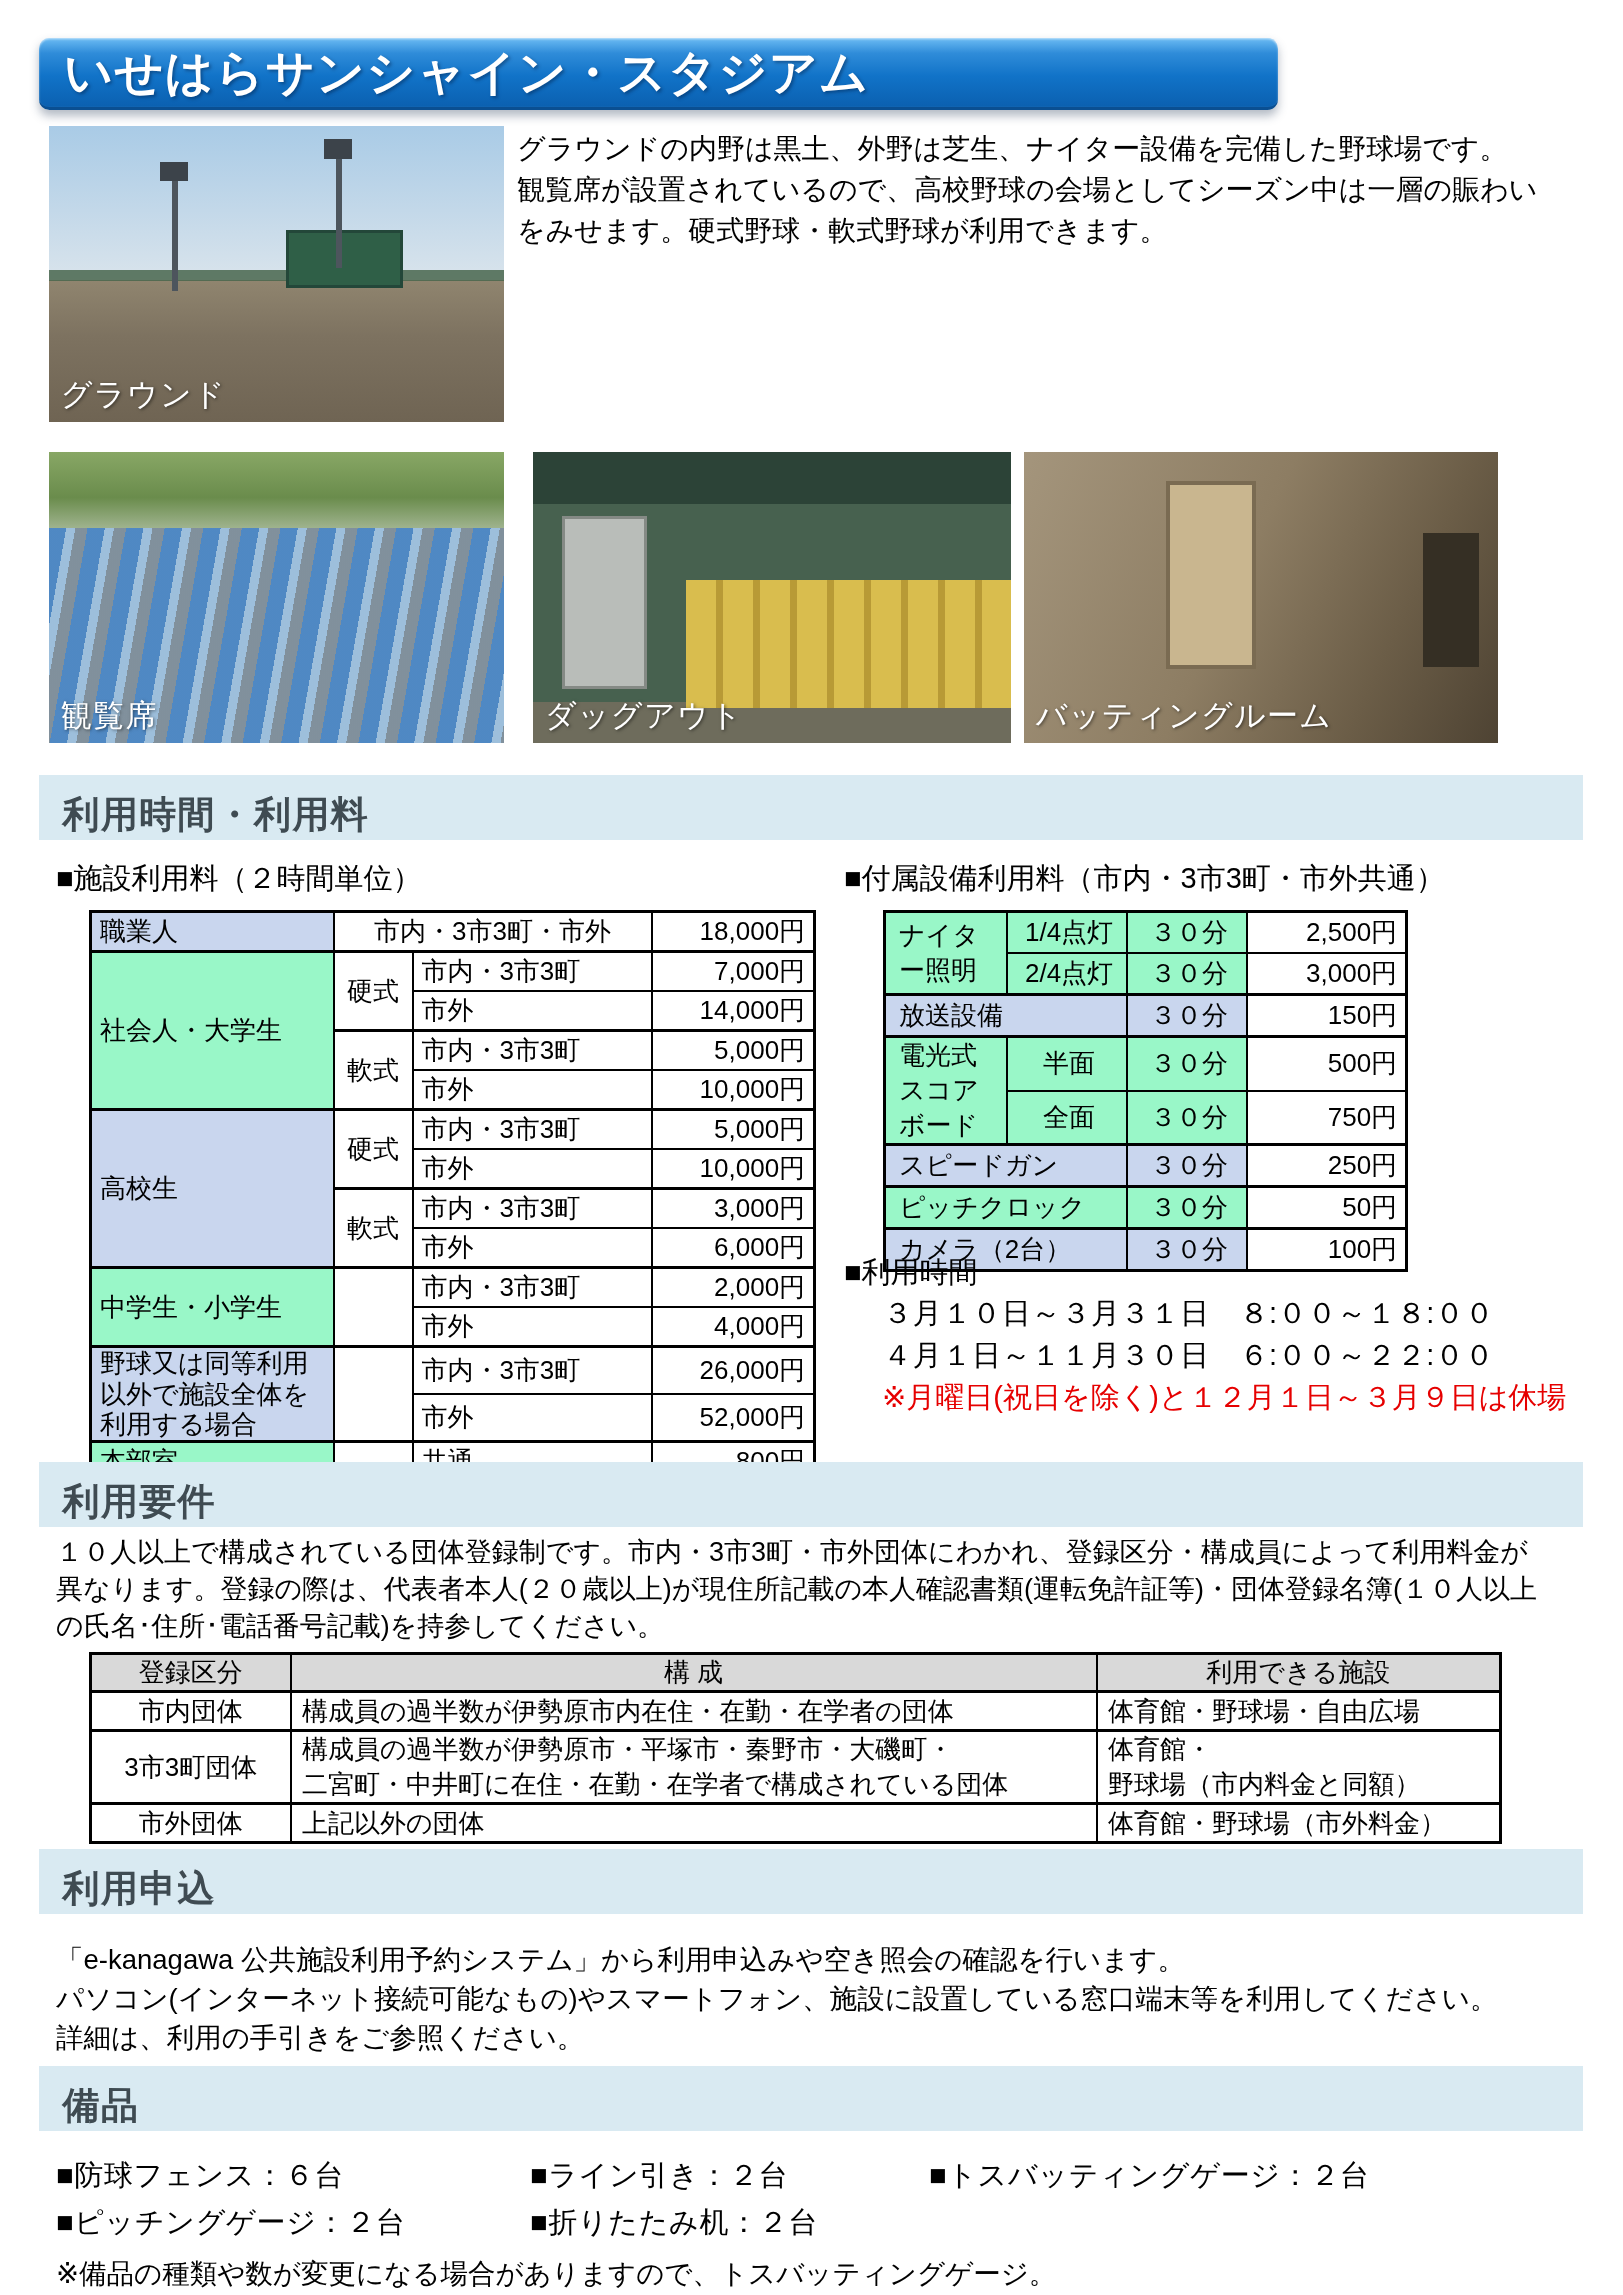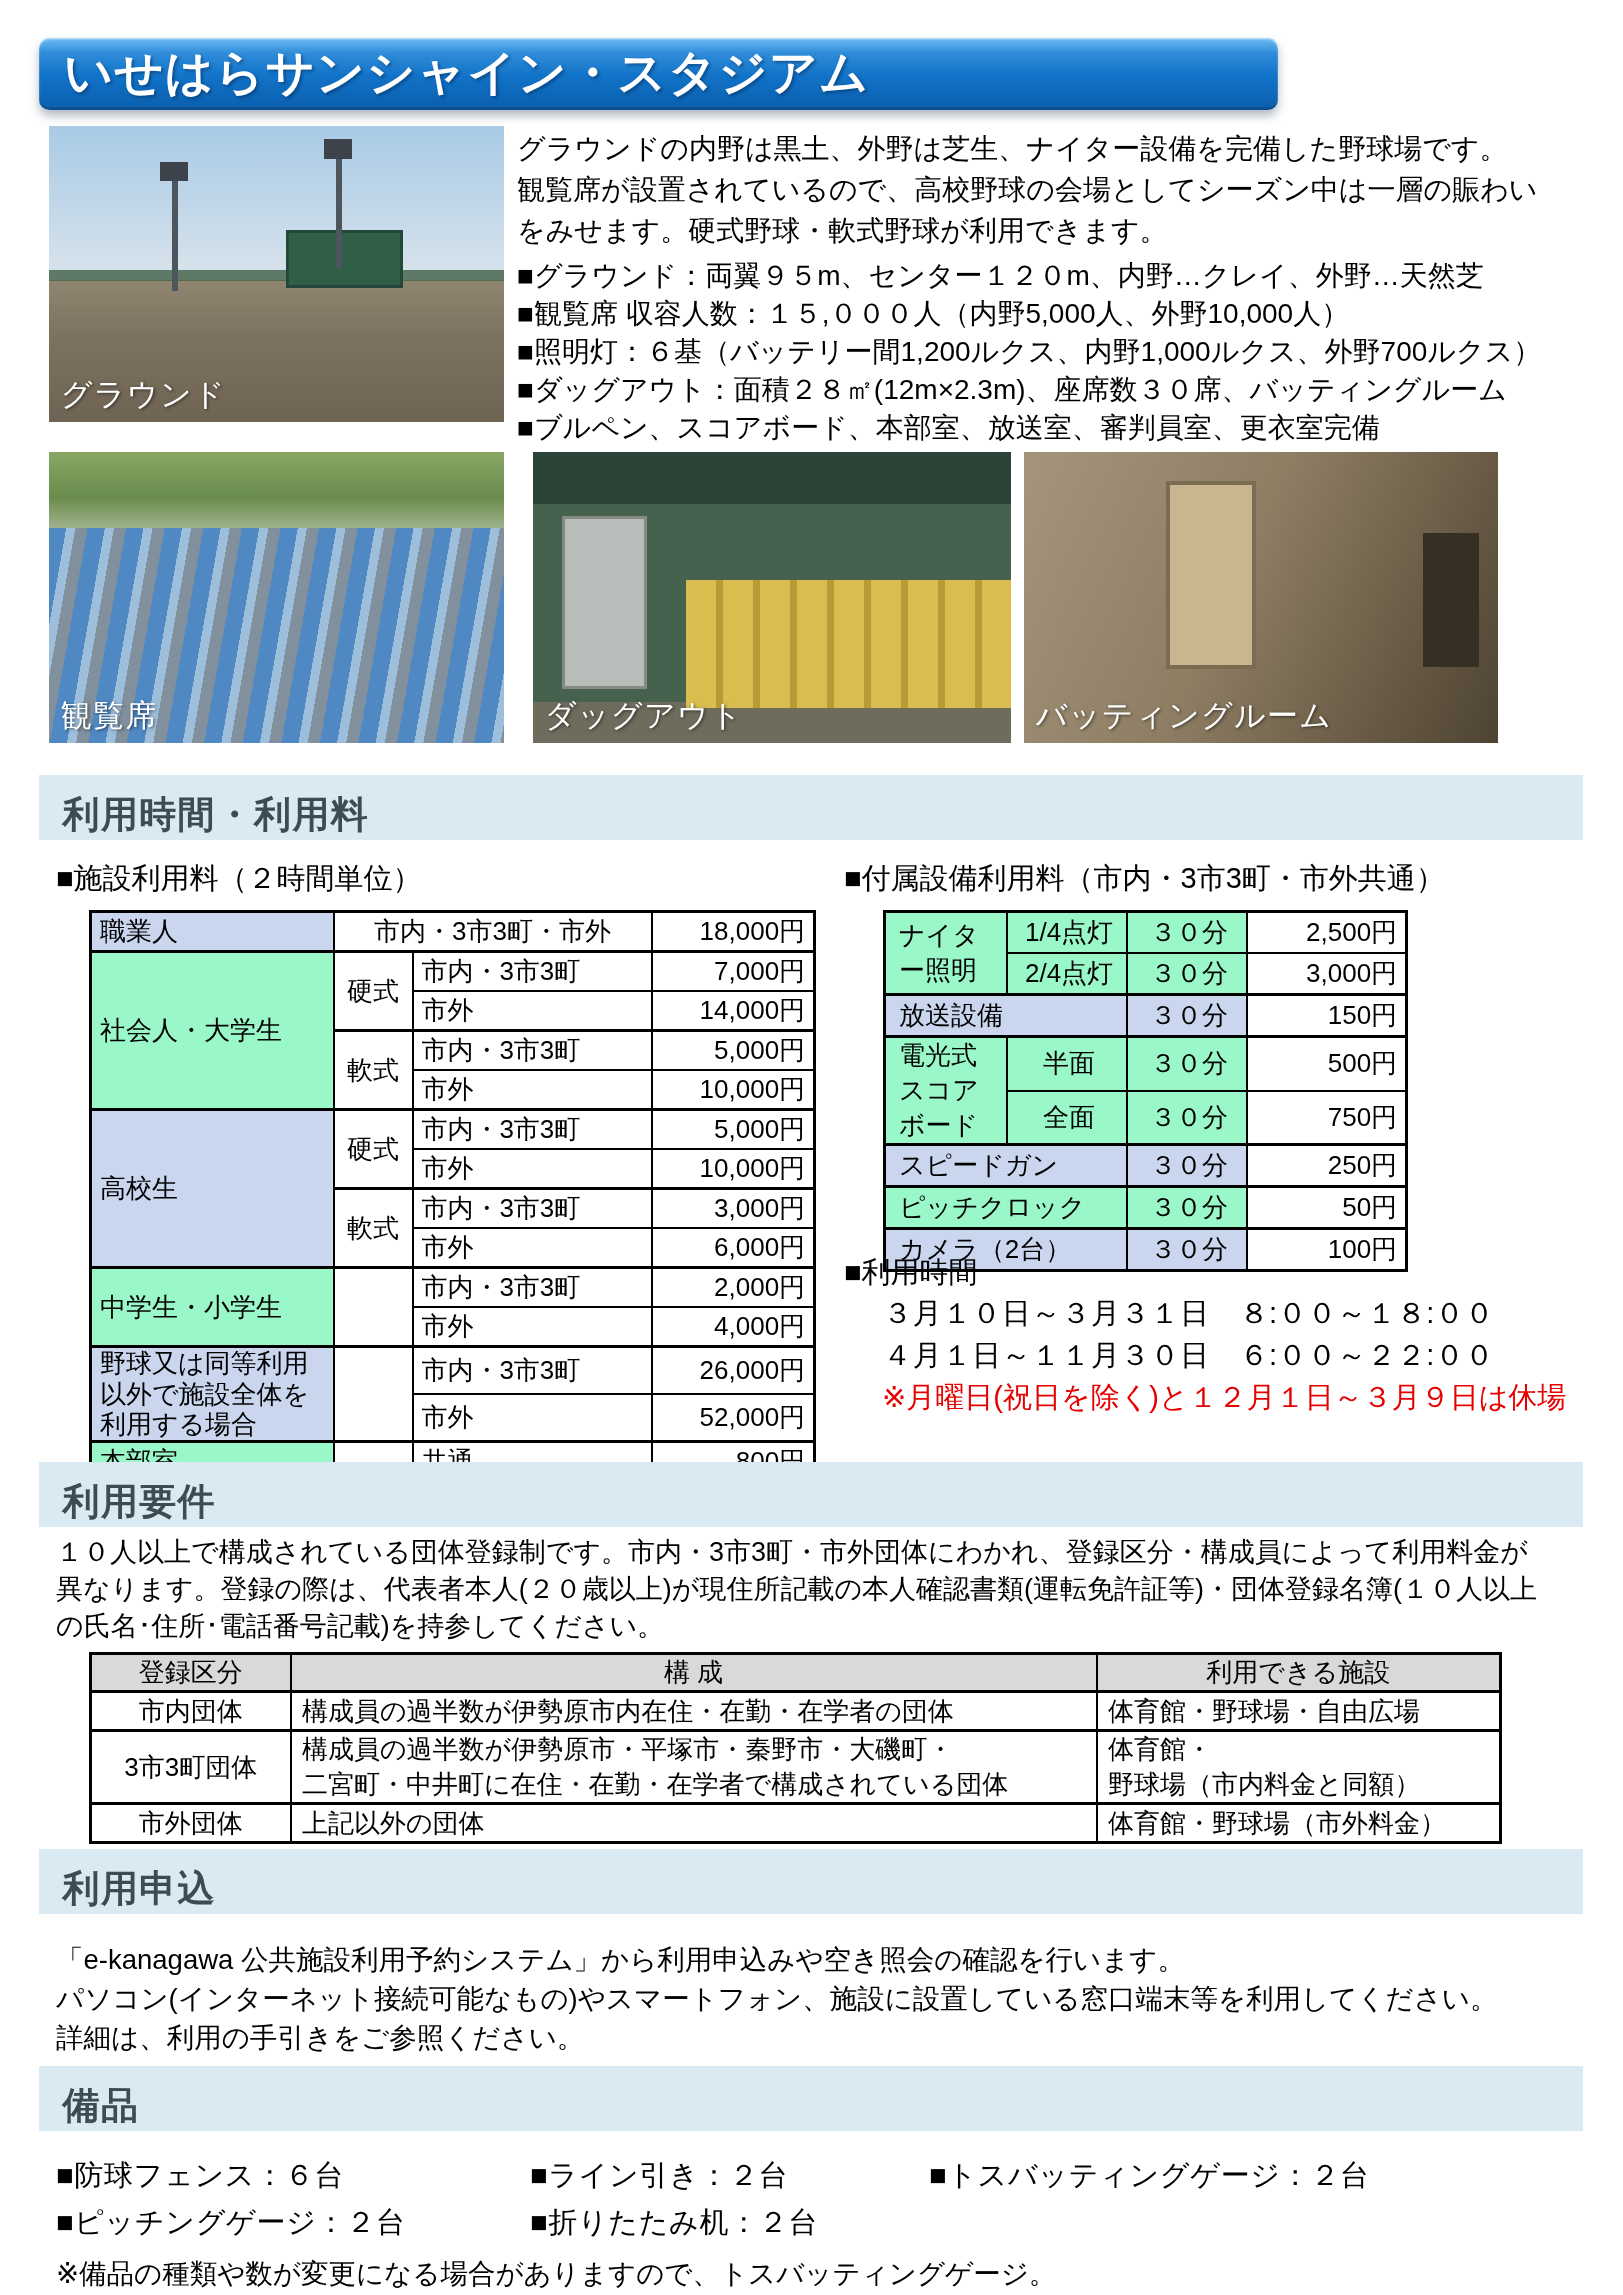--- a/index.html
+++ b/index.html
@@ -107,27 +107,20 @@
     <div class="g-pole" style="left:27%;top:17%;"></div>
     <div class="g-lamp" style="left:24.5%;top:12%;"></div>
     <div class="g-pole" style="left:63%;top:9%;"></div>
     <div class="g-lamp" style="left:60.5%;top:4.5%;"></div>
     <span class="caption">グラウンド</span>
   </div>
 
   <div class="abs intro-par pre">グラウンドの内野は黒土、外野は芝生、ナイター設備を完備した野球場です。
 観覧席が設置されているので、高校野球の会場としてシーズン中は一層の賑わい
 をみせます。硬式野球・軟式野球が利用できます。</div>
-  <div class="abs intro-bullets">
-    <div>■グラウンド：両翼９５m、センター１２０m、内野…クレイ、外野…天然芝</div>
-    <div>■観覧席 収容人数：１５,０００人（内野5,000人、外野10,000人）</div>
-    <div>■照明灯：６基（バッテリー間1,200ルクス、内野1,000ルクス、外野700ルクス）</div>
-    <div>■ダッグアウト：面積２８㎡(12m×2.3m)、座席数３０席、バッティングルーム</div>
-    <div>■ブルペン、スコアボード、本部室、放送室、審判員室、更衣室完備</div>
-  </div>
 
   <div class="photo" style="left:533px;top:452px;width:478px;height:291px;">
     <div class="d-room"></div>
     <div class="d-ceiling"></div>
     <div class="d-floor"></div>
     <div class="d-door"></div>
     <div class="d-seats"></div>
     <span class="caption">ダッグアウト</span>
   </div>
 

